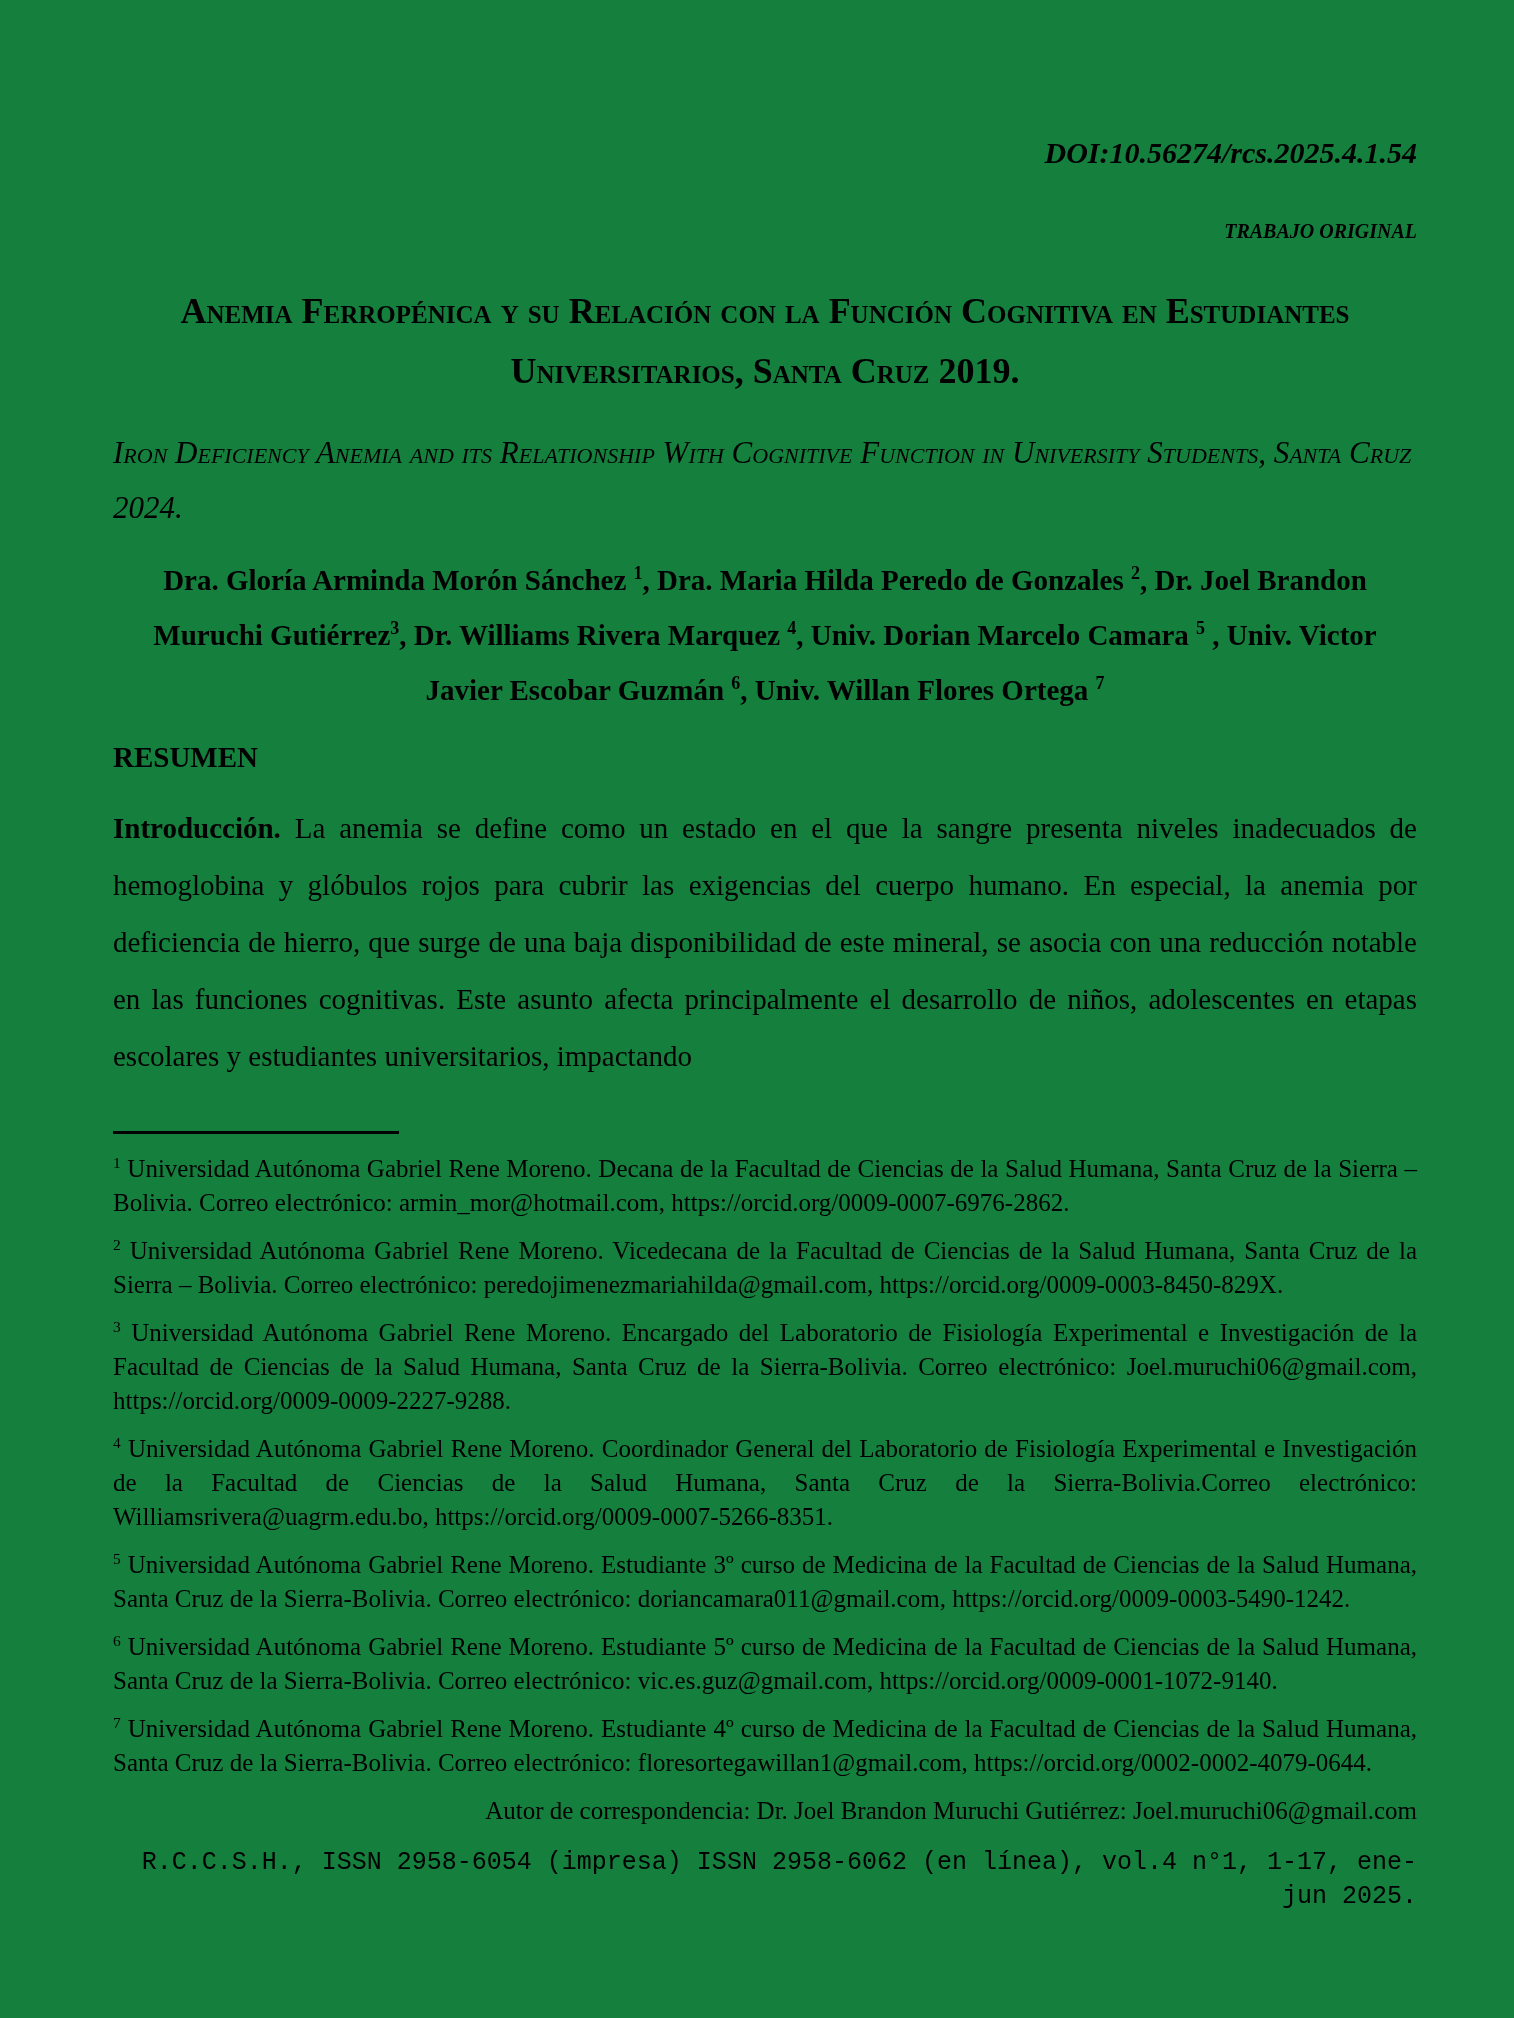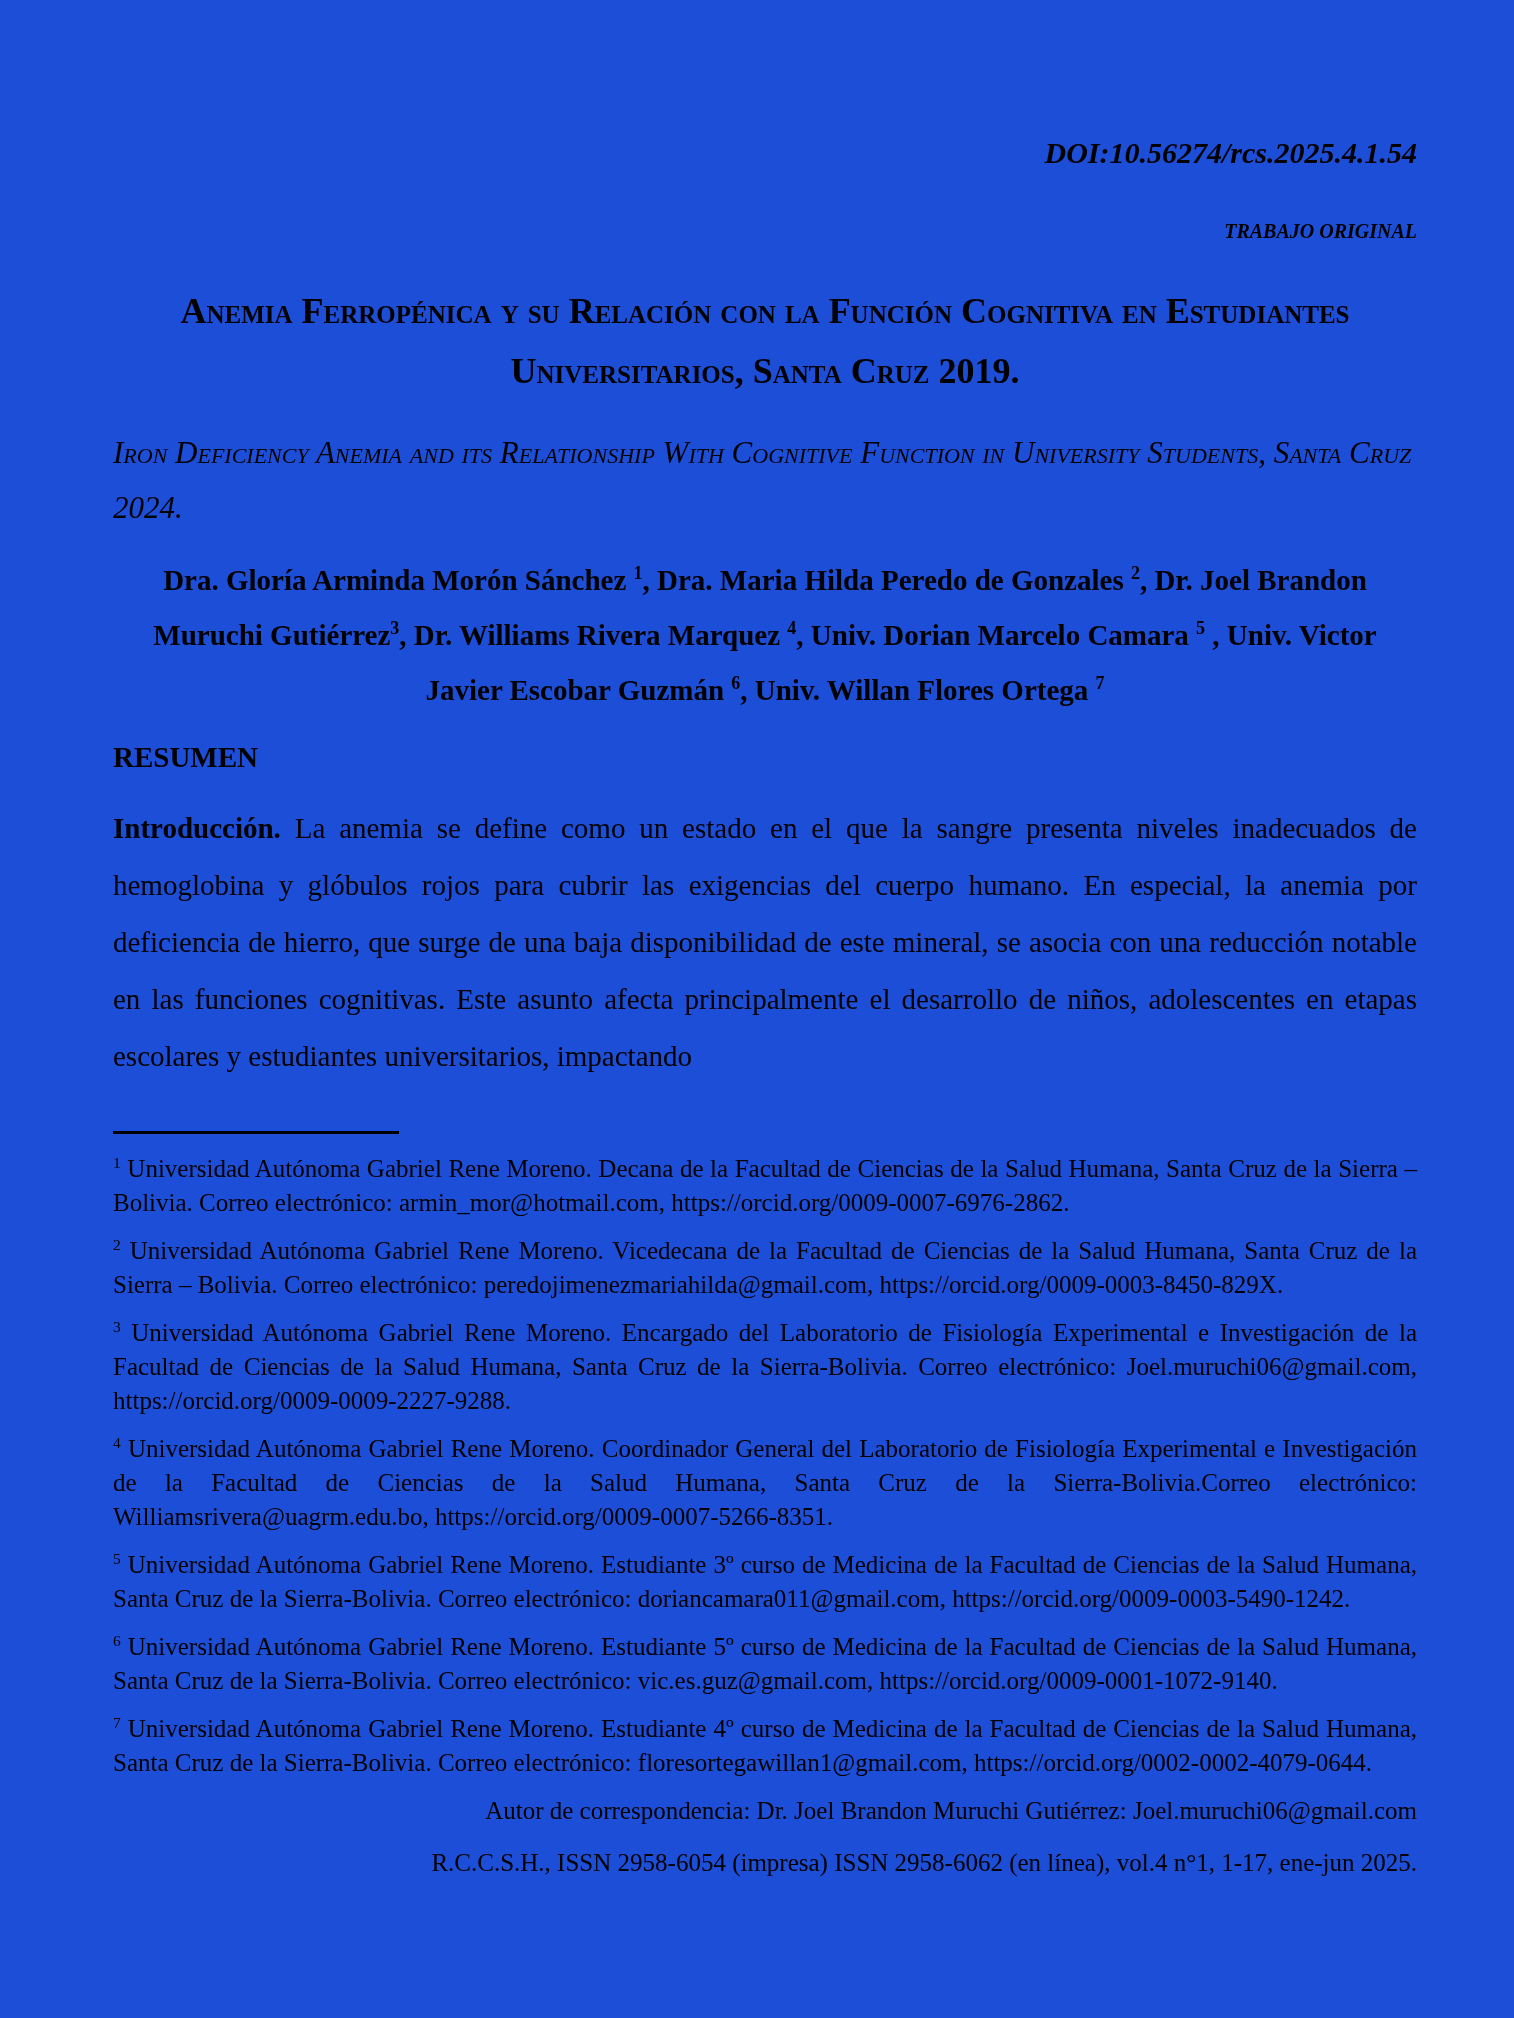--- a/index.html
+++ b/index.html
@@ -5,21 +5,21 @@
   html, body {
     margin: 0;
     padding: 0;
     background: #ffffff;
   }
   .page {
     position: relative;
     width: 1514px;
     height: 2018px;
     box-sizing: border-box;
-    background: #1d4ed8;
+    background: #15803d;
     color: #000000;
     padding: 135px 97px 0 113px;
     font-family: "Liberation Serif", "DejaVu Serif", serif;
     overflow: hidden;
   }
   .doi-line {
     text-align: right;
     font-weight: bold;
     font-style: italic;
     font-size: 30px;
@@ -92,20 +92,21 @@
     text-align: right;
     font-size: 25px;
     line-height: 34px;
     margin-top: 14px;
   }
   .issn-line {
     text-align: right;
     font-size: 25px;
     line-height: 34px;
     margin-top: 18px;
+    font-family: Liberation Mono, monospace;
   }
 </style>
 </head>
 <body>
 
 <div class="page">
 
   <div class="doi-line">DOI:10.56274/rcs.2025.4.1.54</div>
 
   <div class="article-type">TRABAJO ORIGINAL</div>

